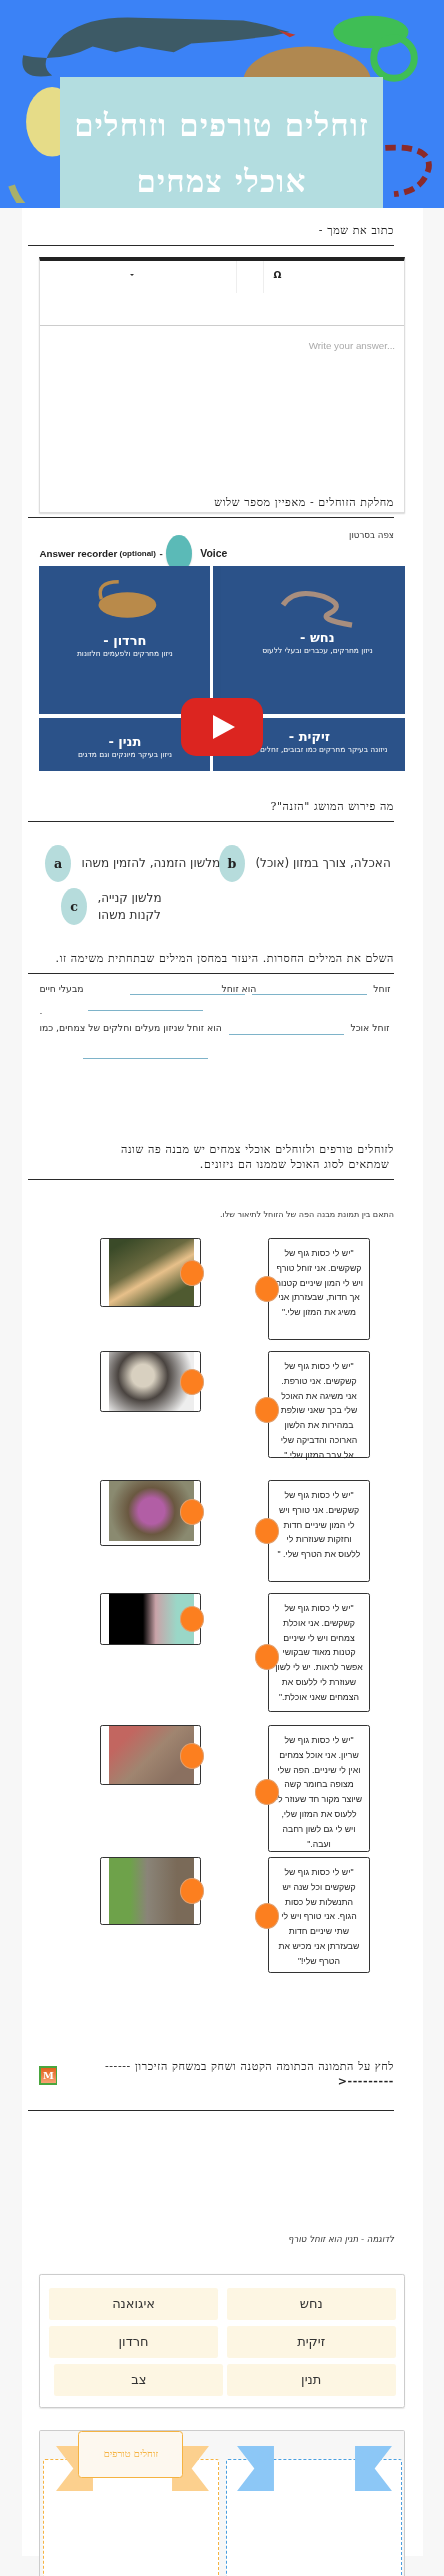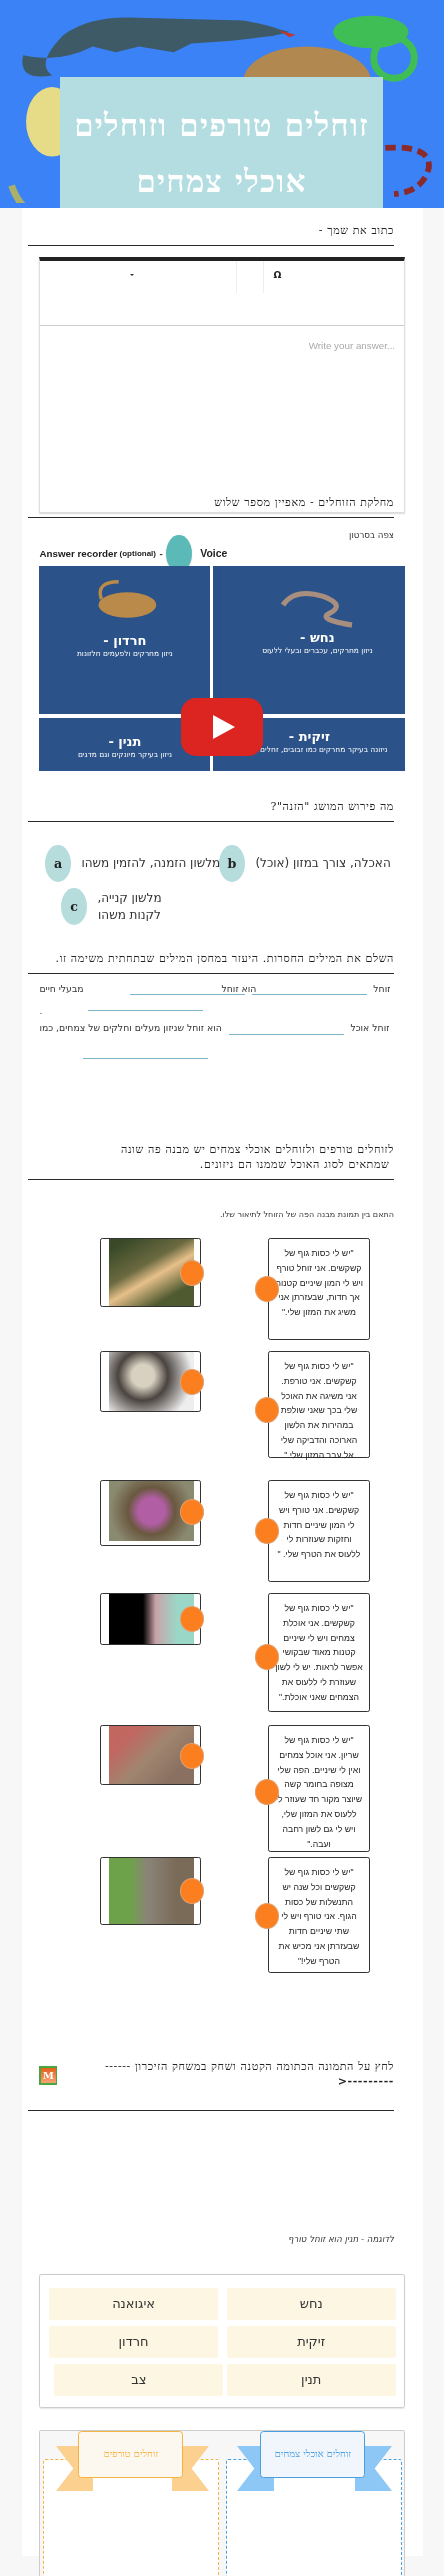--- a/index.html
+++ b/index.html
@@ -267,21 +267,20 @@
   </div>
   <div class="buckets" style="top:2222px;">
 
     <div class="bucket" style="right:2.3px;border-color:#4a9fe0;"></div>
     <svg class="wing" style="left:197px;" width="37" height="45" viewBox="0 0 64 78">
         <polygon points="0,0 64,0 64,78 0,78 30,39" fill="#8cc7f6"></polygon>
       </svg>
     <svg class="wing" style="left:315px;" width="37" height="45" viewBox="0 0 64 78">
         <polygon points="0,0 64,0 34,39 64,78 0,78" fill="#8cc7f6"></polygon>
       </svg>
-    <div class="ribbon" style="left:220px;border-color:#4a9fe0;background:#f0f6fc;color:#4a9fe0;">זוחלים אוכלי צמחים</div>
 
     <div class="bucket" style="left:2.3px;border-color:#f5b342;"></div>
     <svg class="wing" style="left:15.6px;" width="37" height="45" viewBox="0 0 64 78">
         <polygon points="0,0 64,0 64,78 0,78 30,39" fill="#fcd08e"></polygon>
       </svg>
     <svg class="wing" style="left:132px;" width="37" height="45" viewBox="0 0 64 78">
         <polygon points="0,0 64,0 34,39 64,78 0,78" fill="#fcd08e"></polygon>
       </svg>
     <div class="ribbon" style="left:38px;border-color:#f5b342;background:#fdf8ef;color:#f5b342;">זוחלים טורפים</div>
   </div>

